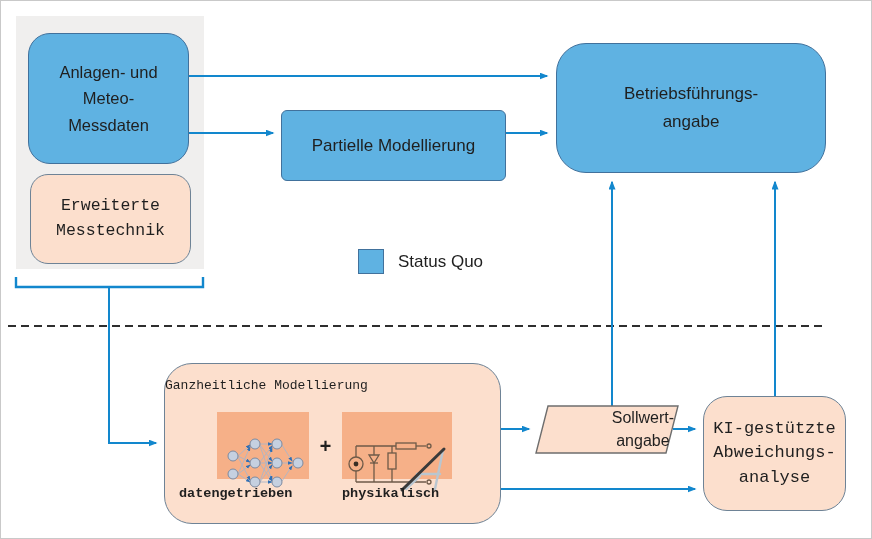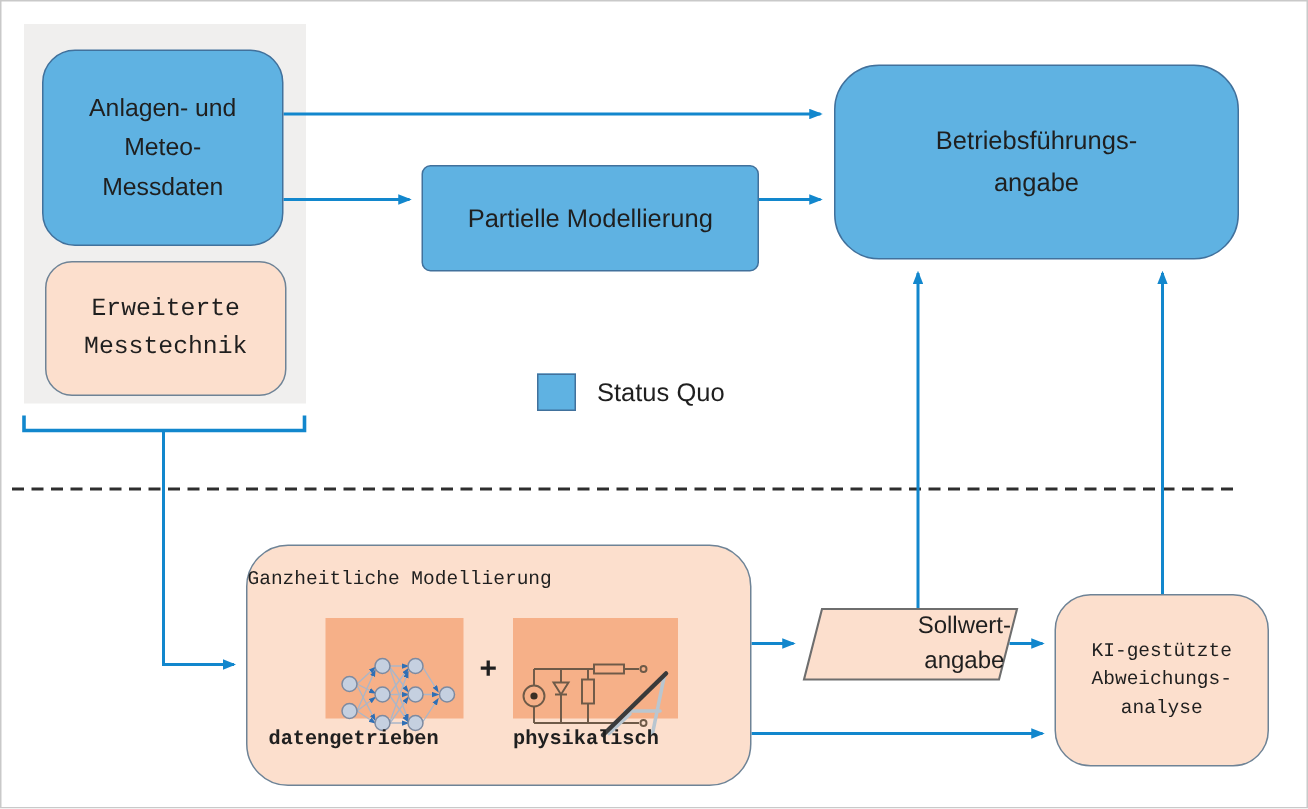--- a/index.html
+++ b/index.html
@@ -34,21 +34,21 @@
   .ganzheitlich{left:163px;top:362px;width:337px;height:161px;border-radius:28px;}
   .ganz-title{position:absolute;left:0;top:14px;width:100%;text-align:left;font-size:13px;}
   .icon-panel{position:absolute;top:48px;background:var(--panel-orange);}
   .icon-panel.nn{left:52px;width:92px;height:67px;}
   .icon-panel.circ{left:177px;width:110px;height:67px;}
   .plus{position:absolute;left:144px;top:68px;width:33px;height:30px;display:flex;align-items:center;justify-content:center;font-size:20px;font-weight:bold;}
   .sub-label{position:absolute;top:122px;font-size:13.5px;font-weight:bold;text-align:left;}
   .sub-label.l{left:14px;width:168px;}
   .sub-label.r{left:177px;width:110px;}
   .sollwert-text{left:541px;top:405px;width:132px;height:47px;font-size:16px;line-height:1.4;background:transparent;border:none;justify-content:flex-end;}
-  .ki{left:702px;top:395px;width:143px;height:115px;border-radius:24px;font-size:13px;line-height:1.45;}
+  .ki{left:702px;top:395px;width:143px;height:115px;border-radius:24px;font-size:17px;line-height:1.45;}
   .legend-row{position:absolute;display:flex;align-items:center;gap:14px;font-size:17px;}
   .legend-row.one{left:357px;top:216px;margin-top:32px;}
   .legend-row.two{left:357px;top:266px;}
   .swatch{width:26px;height:25px;box-sizing:border-box;display:inline-block;}
   .swatch.blue{background:var(--blue-fill);border:1.4px solid var(--blue-border);}
   .swatch.peach{background:var(--peach-fill);border:1.4px solid #7f7f7f;}
   svg.overlay{position:absolute;left:0;top:0;width:872px;height:539px;pointer-events:none;}
   .arrow{stroke:var(--arrow);stroke-width:2;fill:none;}
   .bracket{stroke:var(--arrow);stroke-width:2.4;fill:none;}
   .dashline{stroke:var(--dash);stroke-width:2;stroke-dasharray:8 5;fill:none;}

